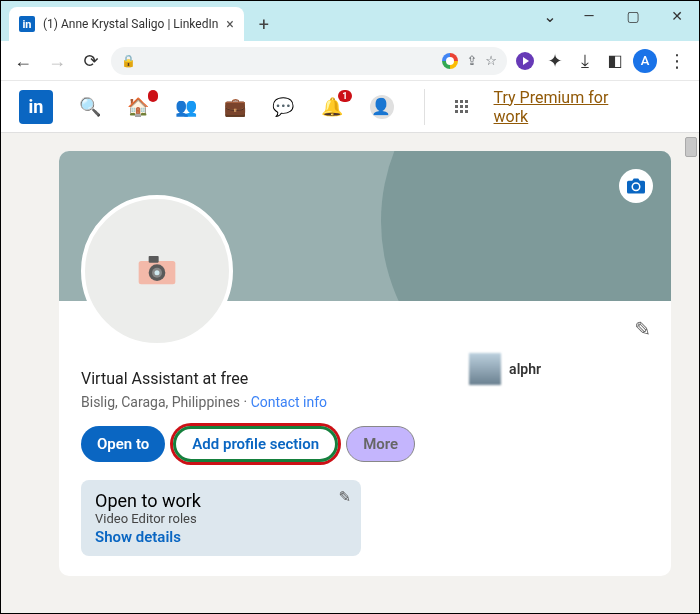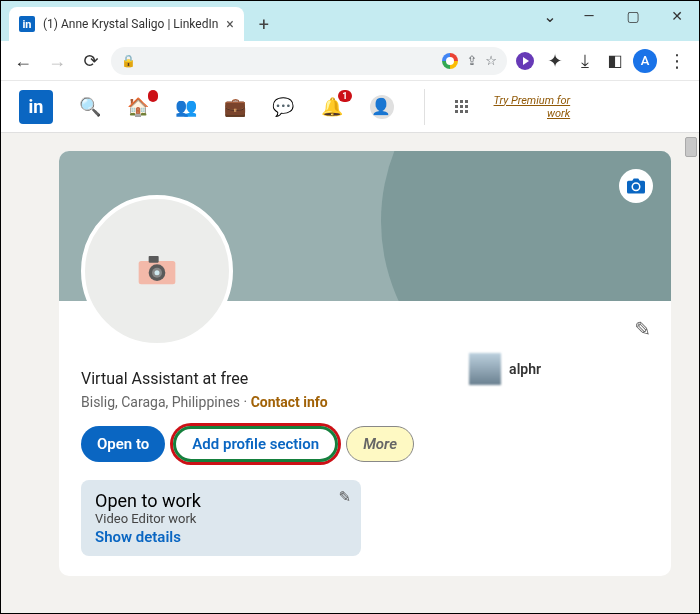--- a/index.html
+++ b/index.html
@@ -26,40 +26,40 @@
   .puzzle{color:#333;font-size:18px;}
   .avatar-badge{width:24px;height:24px;border-radius:50%;background:#1a73e8;color:#fff;font-size:13px;display:flex;align-items:center;justify-content:center;font-weight:500;}
   .content { background: #f3f2ef; height: 534px; overflow: hidden; position: relative; }
   .topnav { height: 52px; background: #fff; border-bottom: 1px solid #e0e0e0; display: flex; align-items: center; padding: 0 18px; gap: 26px; }
   .li-logo { width: 34px; height: 34px; background: #0a66c2; color: #fff; display: flex; align-items: center; justify-content: center; font-weight: bold; font-size: 18px; border-radius: 4px; }
   .navicon { color: #666; font-size: 18px; position: relative; }
   .badge { position: absolute; top: -6px; right: -8px; background: #cc1016; color: #fff; font-size: 9px; border-radius: 8px; padding: 1px 4px; font-weight: bold; }
   .vbar { width: 1px; height: 36px; background: #e0e0e0; margin: 0 4px; }
   .grid-icon { display: grid; grid-template-columns: repeat(3, 3px); grid-template-rows: repeat(3, 3px); gap: 2px; }
   .grid-icon span { background: #666; }
-  .premium { font-size: 11px; color: #915907; text-decoration: underline; text-align: right; font-style: italic; }
+  .premium { font-size: 16px; color: #915907; text-decoration: underline; text-align: left; }
   .me-avatar { width: 24px; height: 24px; border-radius: 50%; background: #e0e0e0; display:flex; align-items:center; justify-content:center; color:#999;}
   .card { margin: 18px 28px 0 58px; background: #fff; border-radius: 10px; overflow: hidden; position: relative; }
   .cover { height: 150px; background: #99b0b0; position: relative; overflow: hidden; }
   .cover-arc { position: absolute; right: -90px; top: -120px; width: 380px; height: 380px; border-radius: 50%; background: #7e9a9a; }
   .cover-right { position: absolute; right: 0; top: 0; width: 210px; height: 150px; background: #c5d4d4; }
   .cover-cam { position: absolute; right: 18px; top: 18px; width: 34px; height: 34px; background: #fff; border-radius: 50%; display: flex; align-items: center; justify-content: center; color: #0a66c2; font-size: 16px; }
   .pfp { position: absolute; left: 22px; top: 44px; width: 152px; height: 152px; border-radius: 50%; background: #ecedeb; border: 4px solid #fff; display: flex; align-items: center; justify-content: center; }
   .cardbody { padding: 62px 22px 20px 22px; position: relative; }
   .editbtn { position: absolute; right: 20px; top: 16px; color: #666; font-size: 20px; }
   .company { position: absolute; right: 130px; top: 52px; display: flex; align-items: center; gap: 8px; font-size: 14px; font-weight: 600; color: #333; padding-left: 24px; }
   .company-logo { width: 32px; height: 32px; background: linear-gradient(#bcd0de, #6a8090); filter: blur(1px); }
   .headline { font-size: 16px; color: #222; margin-top: 6px; }
   .loc { font-size: 14px; color: #666; margin-top: 6px; }
-  .loc a { color: #a16207; text-decoration: none; font-weight: 700; text-align: center; }
+  .loc a { color: #3b82f6; text-decoration: none; font-weight: 400; text-align: center; }
   .btnrow { display: flex; gap: 8px; margin-top: 16px; }
   .btn { border-radius: 18px; padding: 6px 16px; font-size: 15px; font-weight: 600; display: inline-flex; align-items: center; }
   .btn-primary { background: #0a66c2; color: #fff; }
   .btn-outline-blue { background: #fff; color: #0a66c2; border: 3px solid #15803d; }
-  .btn-outline-grey { background: #fef9c3; color: #666; border: 1px solid #888; font-style: italic; }
+  .btn-outline-grey { background: #c4b5fd; color: #666; border: 1px solid #888; }
   .highlight { box-shadow: 0 0 0 3px #cc1016; border-radius: 22px; }
   .openbox { margin-top: 18px; background: #dde7ee; border-radius: 8px; padding: 10px 14px; width: 280px; position: relative; }
   .openbox .t { font-weight: 400; font-size: 18px; }
   .openbox .s { font-size: 13px; color: #444; }
   .openbox .d { font-size: 15px; color: #0a66c2; font-weight: 600; margin-top: 2px; }
   .openbox .edit { position: absolute; right: 10px; top: 8px; color: #555; font-size: 15px; }
   .scroll-thumb { position: absolute; right: 2px; top: 56px; width: 12px; height: 20px; background: #c8c8c8; border-radius: 2px; border:1px solid #aaa;}
   svg.cam { width: 40px; height: 30px; }
 </style>
 </head>
@@ -159,18 +159,18 @@
         <span>Bislig, Caraga, Philippines</span> · <a href="#">Contact info</a>
       </div>
       <div class="btnrow">
         <div class="btn btn-primary">Open to</div>
         <div class="highlight"><div class="btn btn-outline-blue">Add profile section</div></div>
         <div class="btn btn-outline-grey">More</div>
       </div>
       <div class="openbox">
         <div class="edit">✎</div>
         <div class="t">Open to work</div>
-        <div class="s">Video Editor work</div>
+        <div class="s">Video Editor roles</div>
         <div class="d">Show details</div>
       </div>
     </div>
   </div>
 </div>
 
 </body></html>

